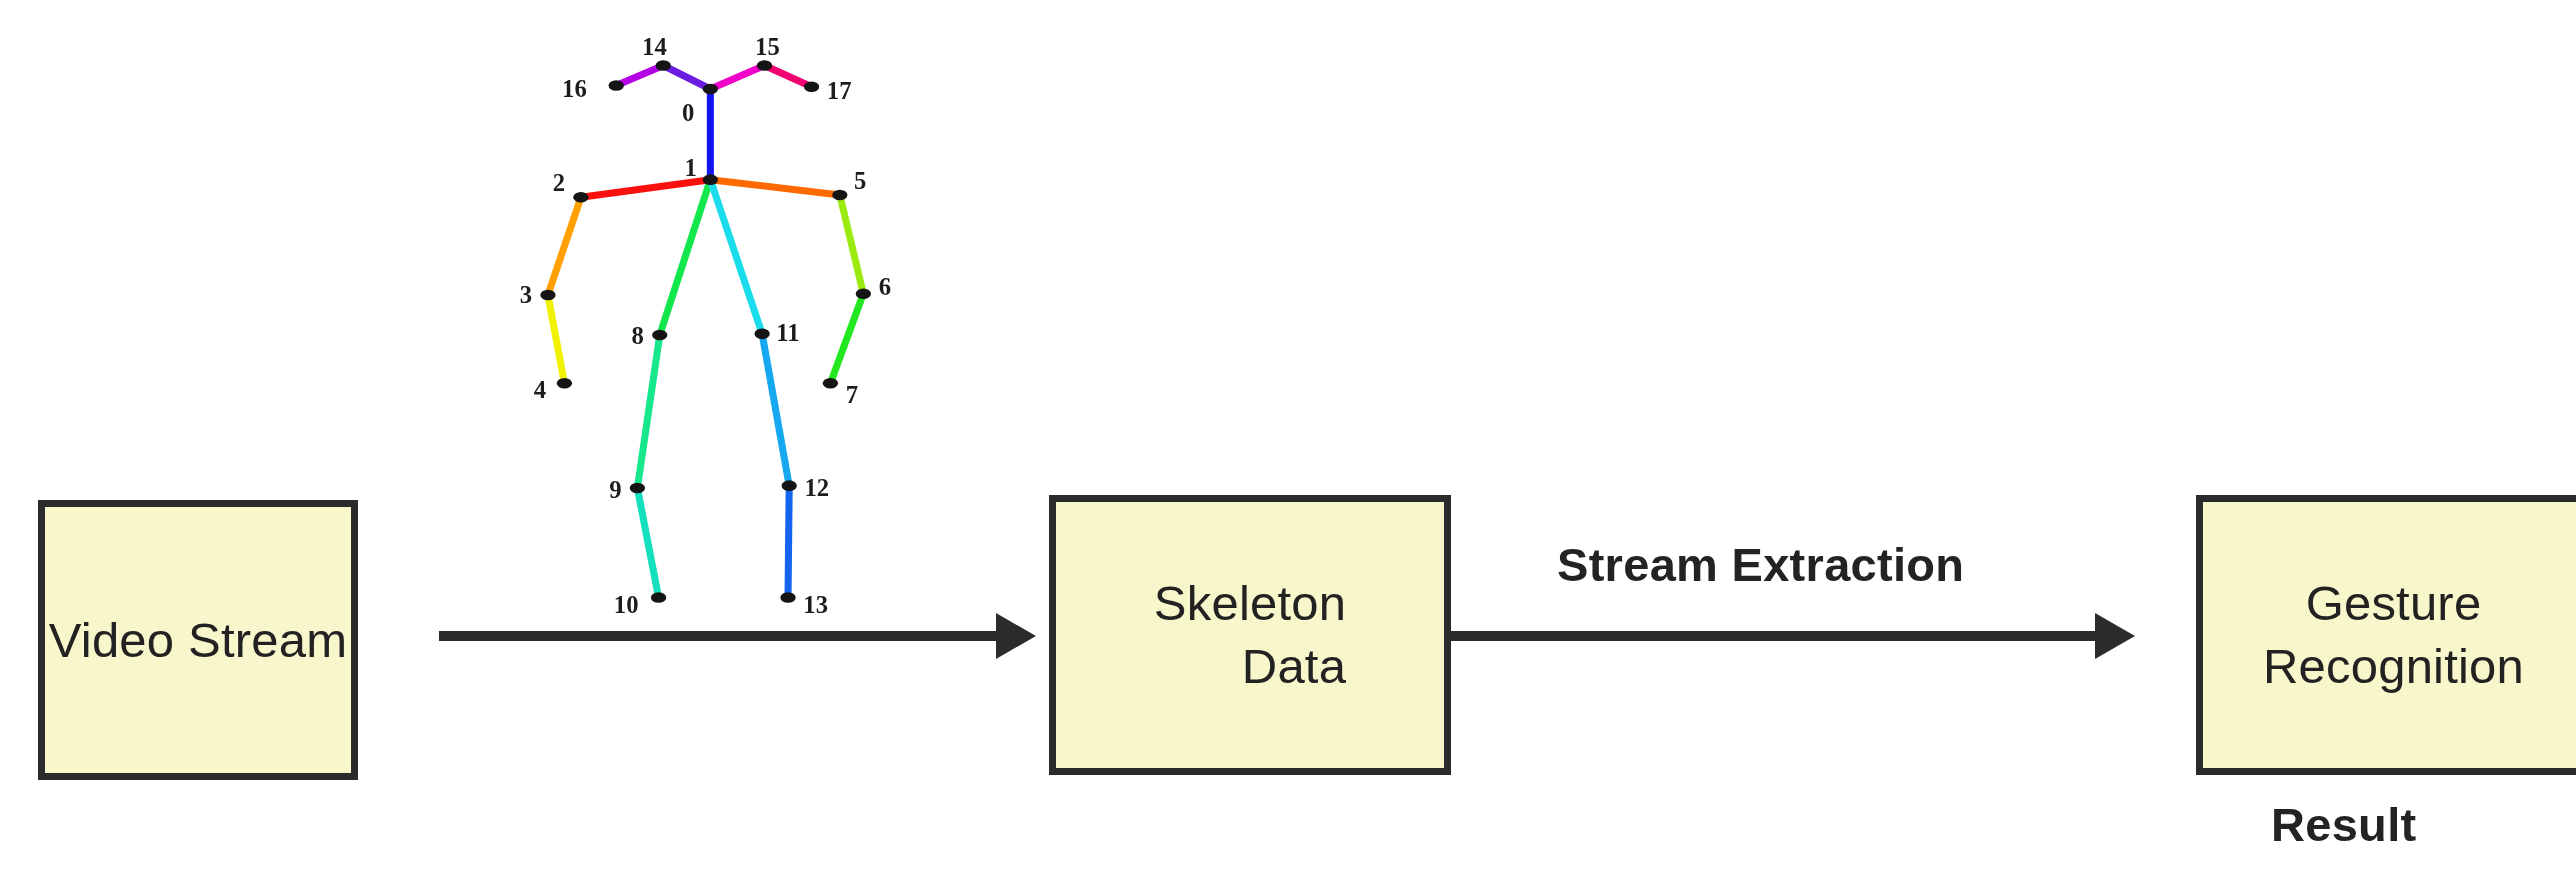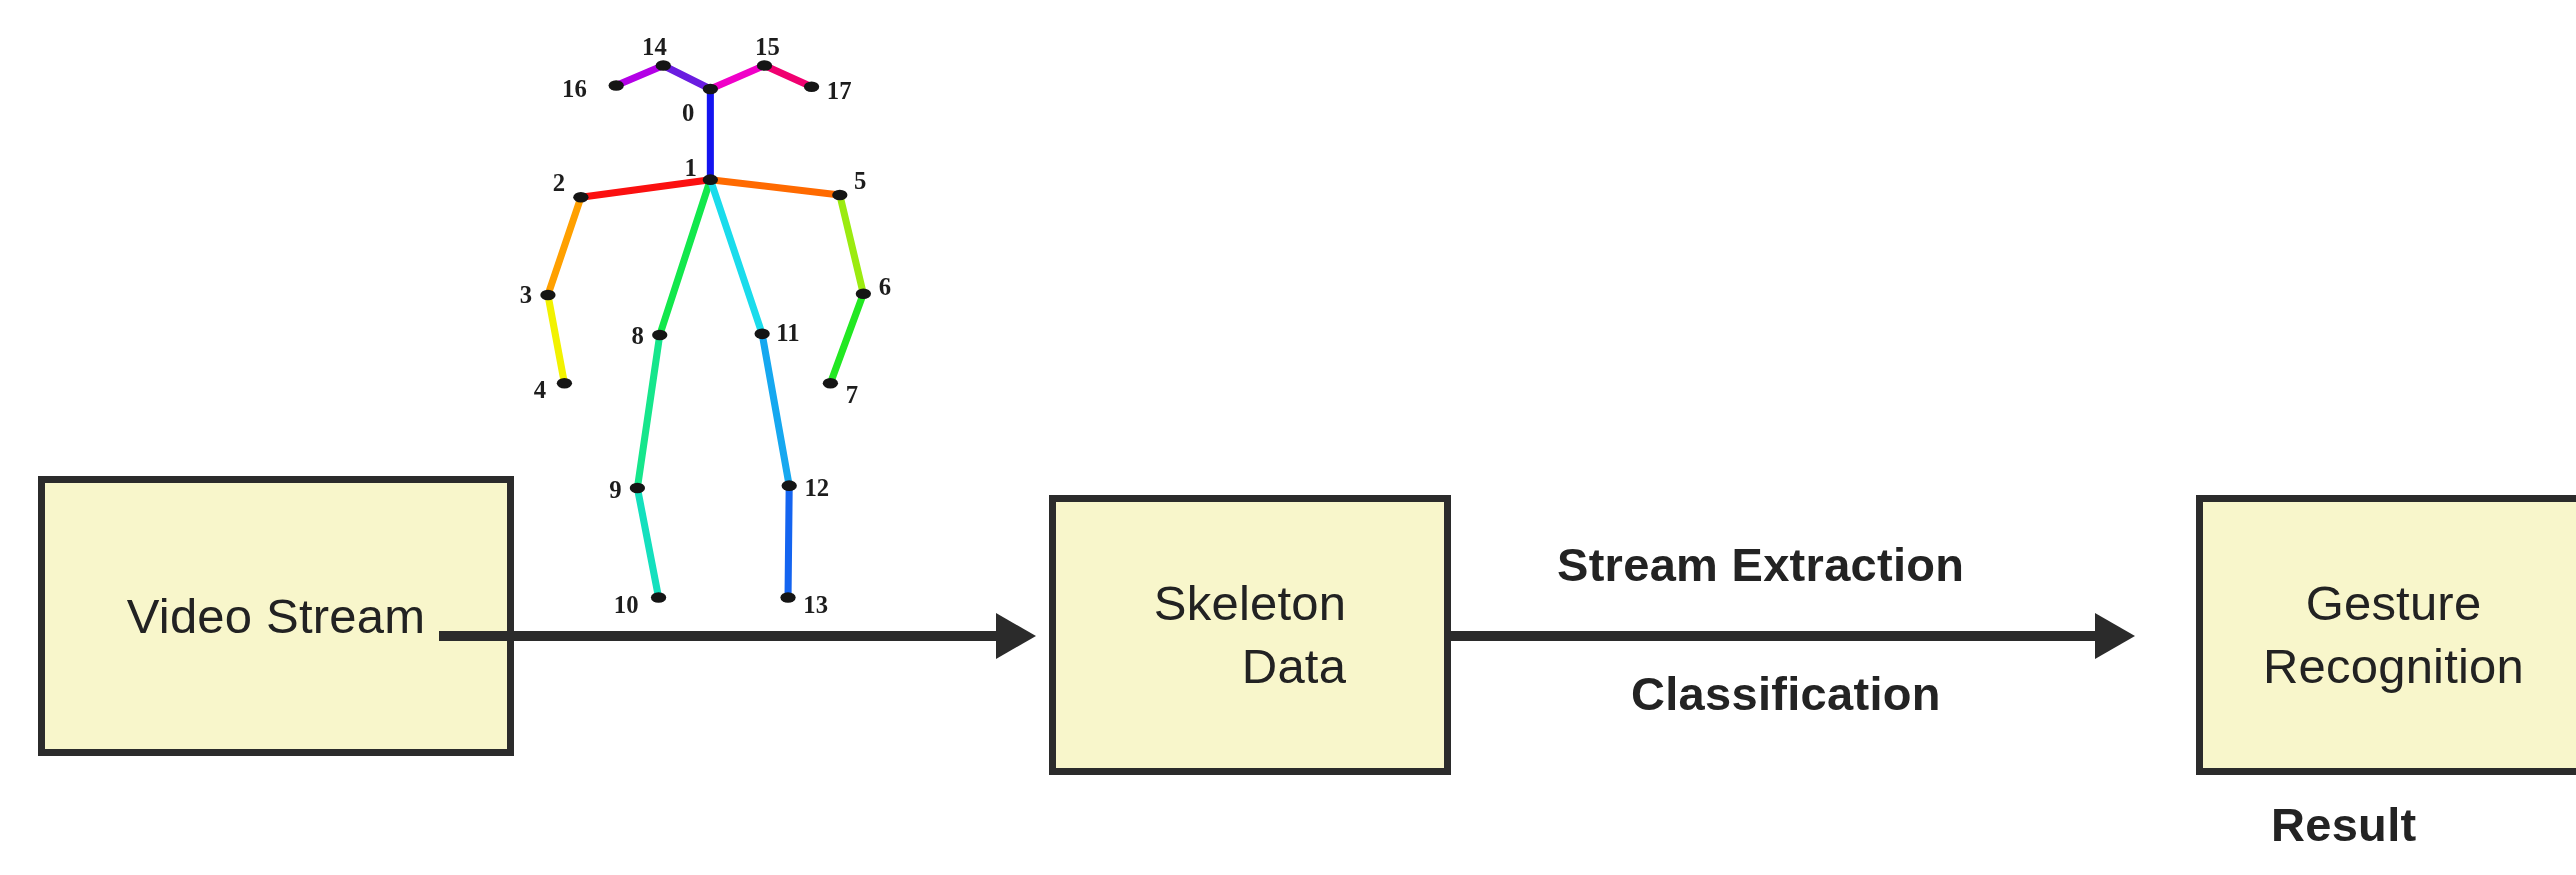--- a/index.html
+++ b/index.html
@@ -27,21 +27,21 @@
     justify-content: center;
     text-align: center;
     color: #222222;
     font-size: 49px;
     line-height: 1.28;
     font-weight: 400;
     letter-spacing: 0.2px;
   }
   .pbox .txt { white-space: pre-line; }
 
-  #box-video    { left: 38px;   top: 476px; width: 476px; height: 280px; }
+  #box-video    { left: 38px;   top: 500px; width: 320px; height: 280px; }
   #box-skeleton { left: 1049px; top: 495px; width: 402px; height: 280px; text-align: right; }
   #box-gesture  { left: 2148px; top: 495px; width: 395px; height: 280px; margin-left: 48px; }
 
   
   .arrow-line {
     position: absolute;
     height: 9.6px;
     background: #2B2B2B;
   }
   .arrow-head {
@@ -170,17 +170,16 @@
 Recognition</span>
   </div>
 
   <div class="arrow-line" id="arrow1-line"></div>
   <div class="arrow-head" id="arrow1-head"></div>
 
   <div class="arrow-line" id="arrow2-line"></div>
   <div class="arrow-head" id="arrow2-head"></div>
 
   <div class="blabel" id="lbl-feature">Stream Extraction</div>
-  <div class="blabel" id="lbl-classify">Classification</div>
   <div class="blabel" id="lbl-result">Result</div>
 
 </div>
 
 
 </body></html>

